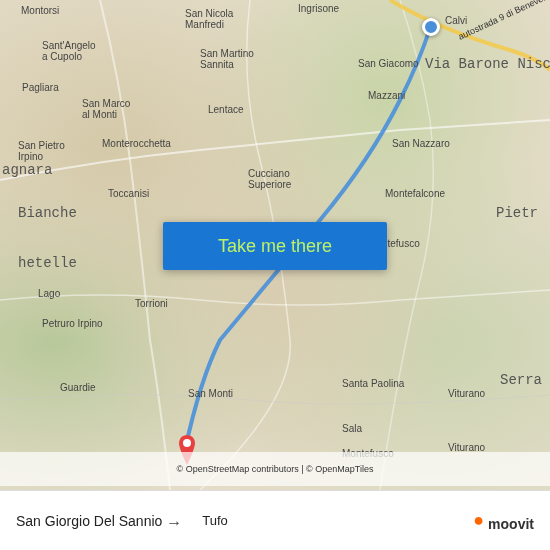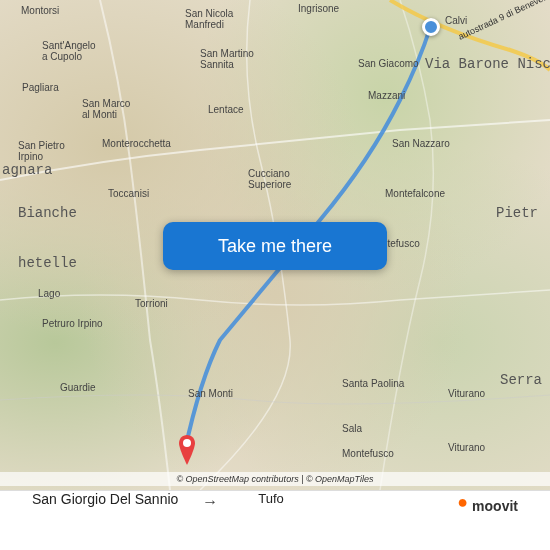--- a/index.html
+++ b/index.html
@@ -66,57 +66,56 @@
     }
 
     
     #take-me-there-btn {
       position: absolute;
       left: 163px;
       top: 222px;
       width: 224px;
       height: 48px;
       background: #1976d2;
-      color: #ffffff;
+      color: #bef264;
       border: none;
-      border-radius: 10px;
+      border-radius: 2px;
       font-size: 18px;
       font-weight: 500;
       cursor: pointer;
       display: flex;
       align-items: center;
       justify-content: center;
       box-shadow: 0 2px 8px rgba(0,0,0,0.3);
     }
 
     
     #attribution {
       position: absolute;
       bottom: 4px;
       left: 0;
       right: 0;
       font-size: 9px;
       color: #333;
       text-align: center;
       background: rgba(255,255,255,0.7);
-      padding: 2px 4px;
-      font-style: italic;
+      padding: 12px 4px;
     }
 
     
     #bottom-bar {
       width: 550px;
       height: 60px;
       background: white;
       display: flex;
-      align-items: flex-start;
+      align-items: center;
       justify-content: center;
-      gap: 24px;
+      gap: 4px;
       border-top: 1px solid #ddd;
-      padding: 0 32px;
+      padding: 0 16px;
     }
 
     .route-from {
       font-size: 14px;
       color: #222;
       font-weight: 500;
     }
 
     .route-arrow {
       font-size: 16px;

